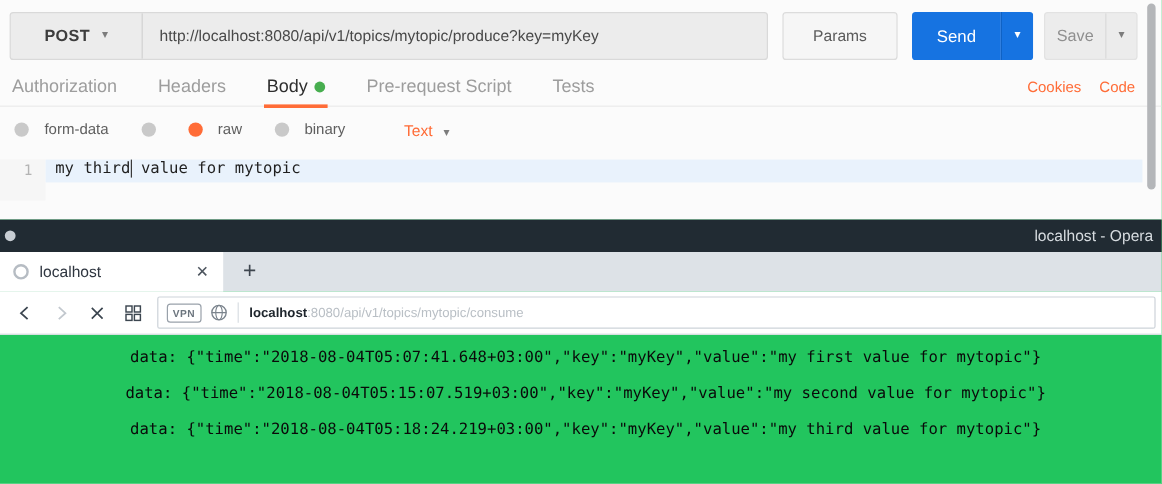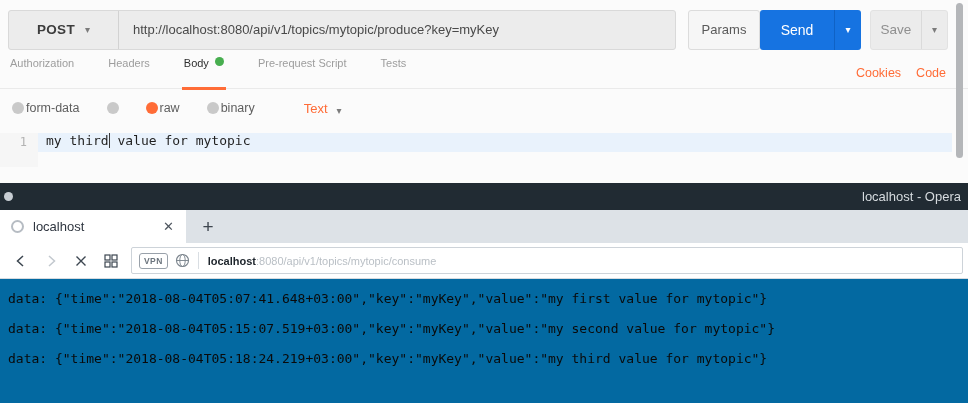--- a/index.html
+++ b/index.html
@@ -24,69 +24,69 @@
   .method-label { font-size:13.5px; font-weight:700; color:#3d3d3d; letter-spacing:0.3px; }
   .caret { font-size:10px; color:#7c7c7c; line-height:1; }
   .url-seg { flex:1; display:flex; align-items:center; padding:0 14px; }
   .url-text { font-size:13px; color:#494949; white-space:nowrap; overflow:hidden; }
 
   .pm-btn {
     height:40px; display:flex; align-items:center; justify-content:center;
     border-radius:3px; font-size:13px; cursor:pointer;
   }
   .params-btn {
-    width:72px; margin-left:12px; background:#f6f6f6;
+    width:96px; margin-left:12px; background:#f6f6f6;
     border:1px solid #dcdcdc; color:#5a5a5a;text-align:right;
   }
-  .send-group { display:flex; border-radius:3px; overflow:hidden; }
+  .send-group { display:flex; margin-left:12px; border-radius:3px; overflow:hidden; }
   .send-main { width:74px; height:40px; background:#1673e1; color:#fff; font-size:14px;
     display:flex; align-items:center; justify-content:center; cursor:pointer; }
   .send-caret { width:27px; height:40px; background:#1673e1; border-left:1px solid #0f62c5;
     display:flex; align-items:center; justify-content:center; cursor:pointer; }
   .send-caret .caret { color:#ffffff; }
   .save-group { display:flex; margin-left:9px; border:1px solid #e2e2e2; border-radius:3px; overflow:hidden; background:#ececec; }
   .save-main { width:50px; height:38px; color:#8f8f8f; font-size:13.5px;
     display:flex; align-items:center; justify-content:center; cursor:pointer; }
   .save-caret { width:26px; height:38px; border-left:1px solid #dadada;
     display:flex; align-items:center; justify-content:center; cursor:pointer; }
 
   .pm-scrollbar { position:absolute; top:3px; right:5px; width:7px; height:155px;
     background:#b4b6b9; border-radius:4px; }
 
   .pm-tabs { display:flex; align-items:center; height:32px; padding:0 22px 0 10px;
     border-bottom:1px solid #eaeaea; }
-  .pm-tab { position:relative; height:32px; display:flex; gap:6px;
-    margin-right:34px; font-size:11px; color:#9d9d9d; cursor:pointer; white-space:nowrap; }
+  .pm-tab { position:relative; height:32px; display:flex; align-items:center; gap:6px;
+    margin-right:34px; font-size:15px; color:#9d9d9d; cursor:pointer; white-space:nowrap; }
   .pm-tab.active { color:#2e2e2e; }
   .pm-tab.active::after { content:""; position:absolute; left:-2px; right:-2px; bottom:-1px;
     height:3px; background:#ff6c37; }
   .green-dot { width:9px; height:9px; border-radius:50%; background:#47ae4f; }
   .pm-links { margin-left:auto; display:flex; gap:15px; }
   .pm-link { font-size:12.5px; color:#ff6c37; cursor:pointer; }
 
   .pm-modes { display:flex; align-items:center; height:36px; padding:2px 0 0 12px; }
-  .mode-item { display:flex; align-items:center; gap:2px; margin-right:27px; cursor:pointer; }
+  .mode-item { display:flex; align-items:center; gap:13px; margin-right:27px; cursor:pointer; }
   .radio { width:12px; height:12px; border-radius:50%; background:#c9c9c9; }
   .radio.selected { background:#ff6c37; }
   .mode-label { font-size:12.5px; color:#5e5e5e; }
   .format-select { display:flex; align-items:flex-end; gap:9px; margin-left:22px; cursor:pointer; }
   .format-label { font-size:13px; color:#ff6c37; }
 
   .pm-editor { margin:8px 16px 0 0; font-family:"DejaVu Sans Mono", monospace; }
   .editor-line { display:flex; height:19px; }
   .gutter { width:38px; background:#f6f6f6; color:#b3b3b3; font-size:12px;
     text-align:right; padding-right:11px; line-height:19px; flex:none; }
   .line-content { flex:1; background:#e9f2fc; display:flex; align-items:flex-start;
     padding-left:8px; font-size:13px; color:#1f1f1f; white-space:pre; }
   .text-cursor { display:inline-block; width:1px; height:15px; background:#3a3a3a; }
   .editor-tail { display:flex; height:15px; }
   .gutter-tail { width:38px; background:#f6f6f6; flex:none; }
 
   
-  .opera { position:absolute; top:183px; left:0; width:968px; height:220px; background:#0369a1; }
+  .opera { position:absolute; top:183px; left:0; width:968px; height:220px; background:#22c55e;text-align:center; }
 
   .op-titlebar { height:27px; background:#212b33; display:flex; align-items:center; padding:0 7px 0 4px; }
   .titlebar-dot { width:9px; height:9px; border-radius:50%; background:#c7cdd3; }
   .window-title { margin-left:auto; color:#d6dbdf; font-size:13px; }
 
   .op-tabbar { height:33px; background:#dde2e7; display:flex; align-items:stretch; }
   .op-tab { width:186px; background:#ffffff; display:flex; align-items:center;
     padding:0 10px 0 11px; cursor:pointer; }
   .favicon-ring { width:13px; height:13px; border-radius:50%; border:2px solid #b6bcc3; flex:none; }
   .op-tab-title { margin-left:9px; font-size:13px; color:#2f3640; }

